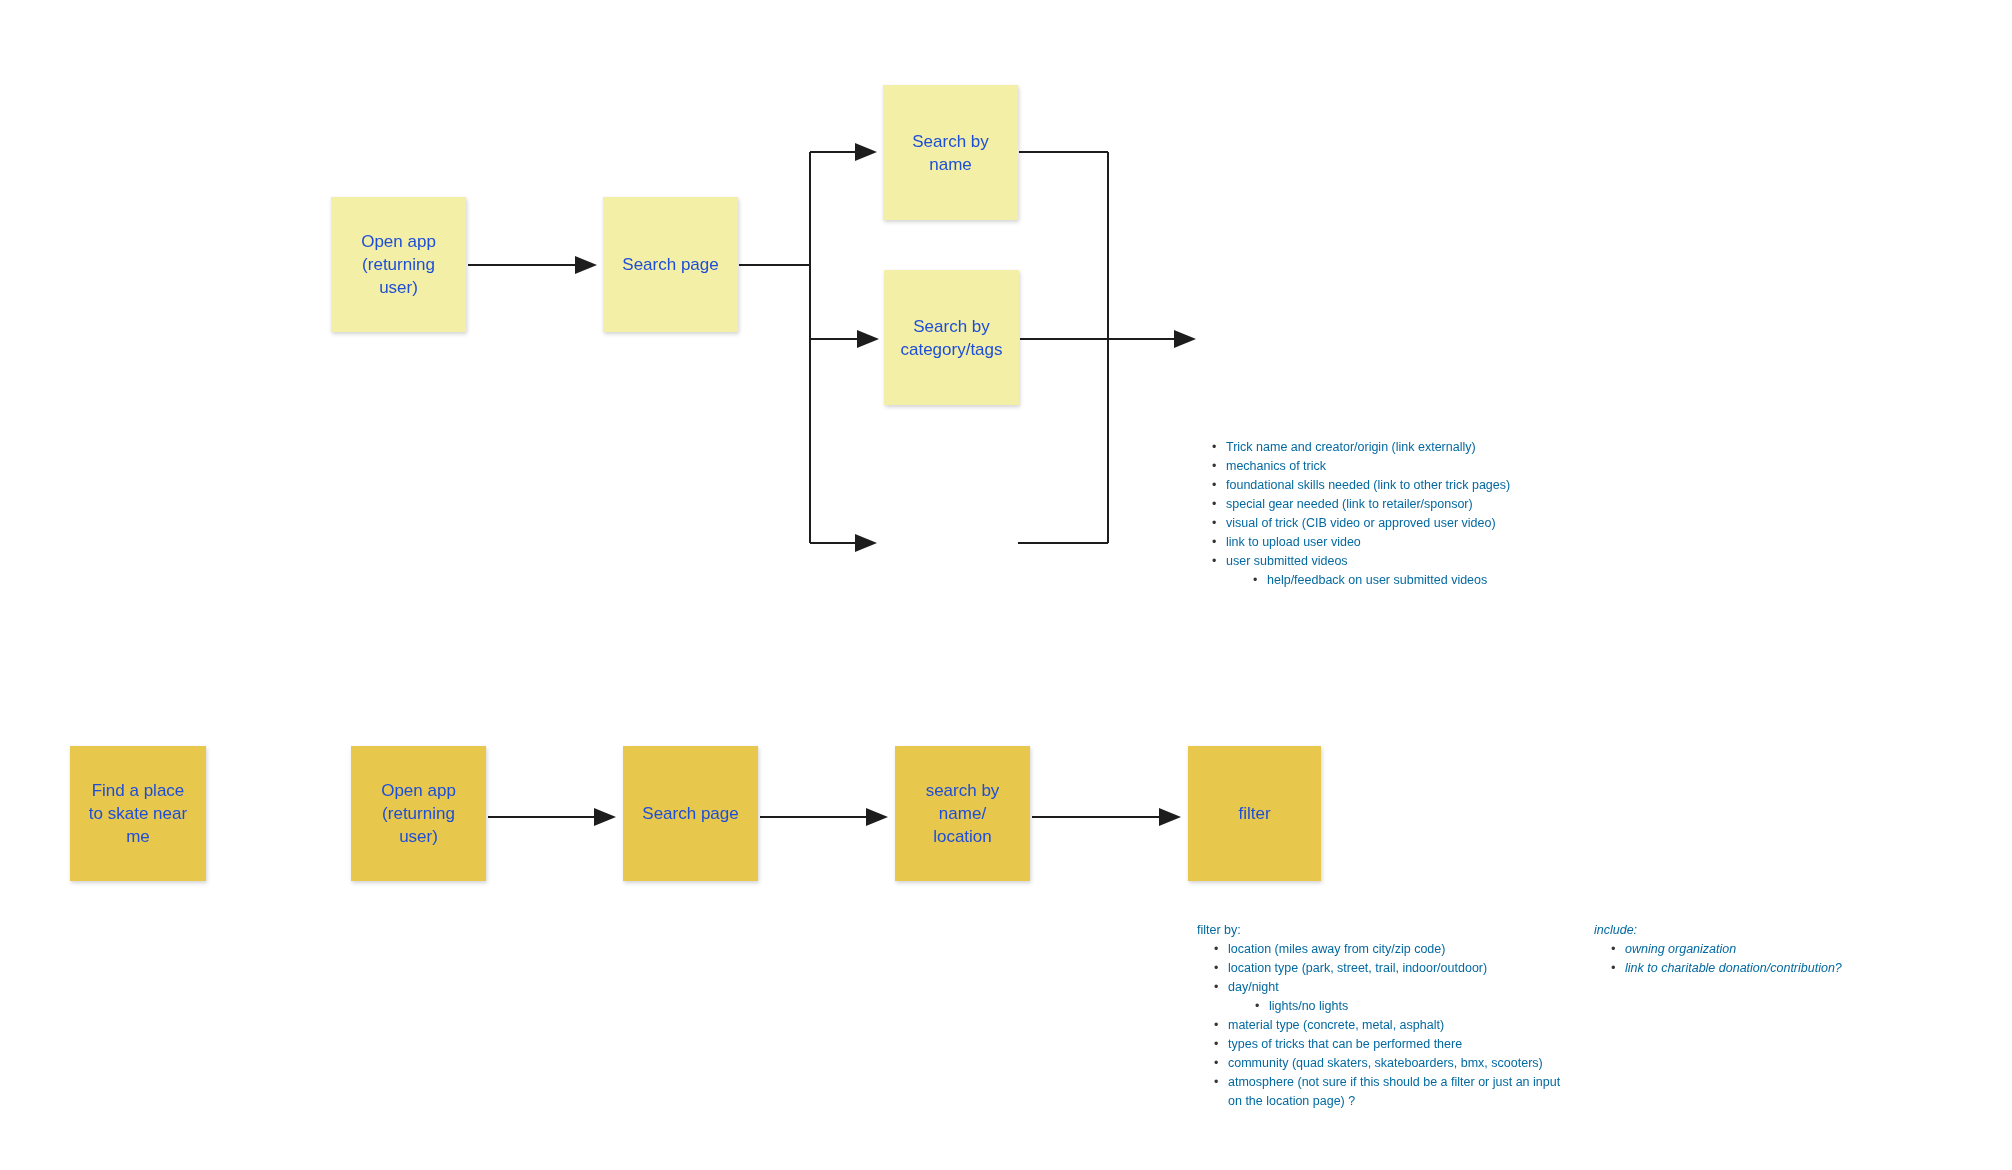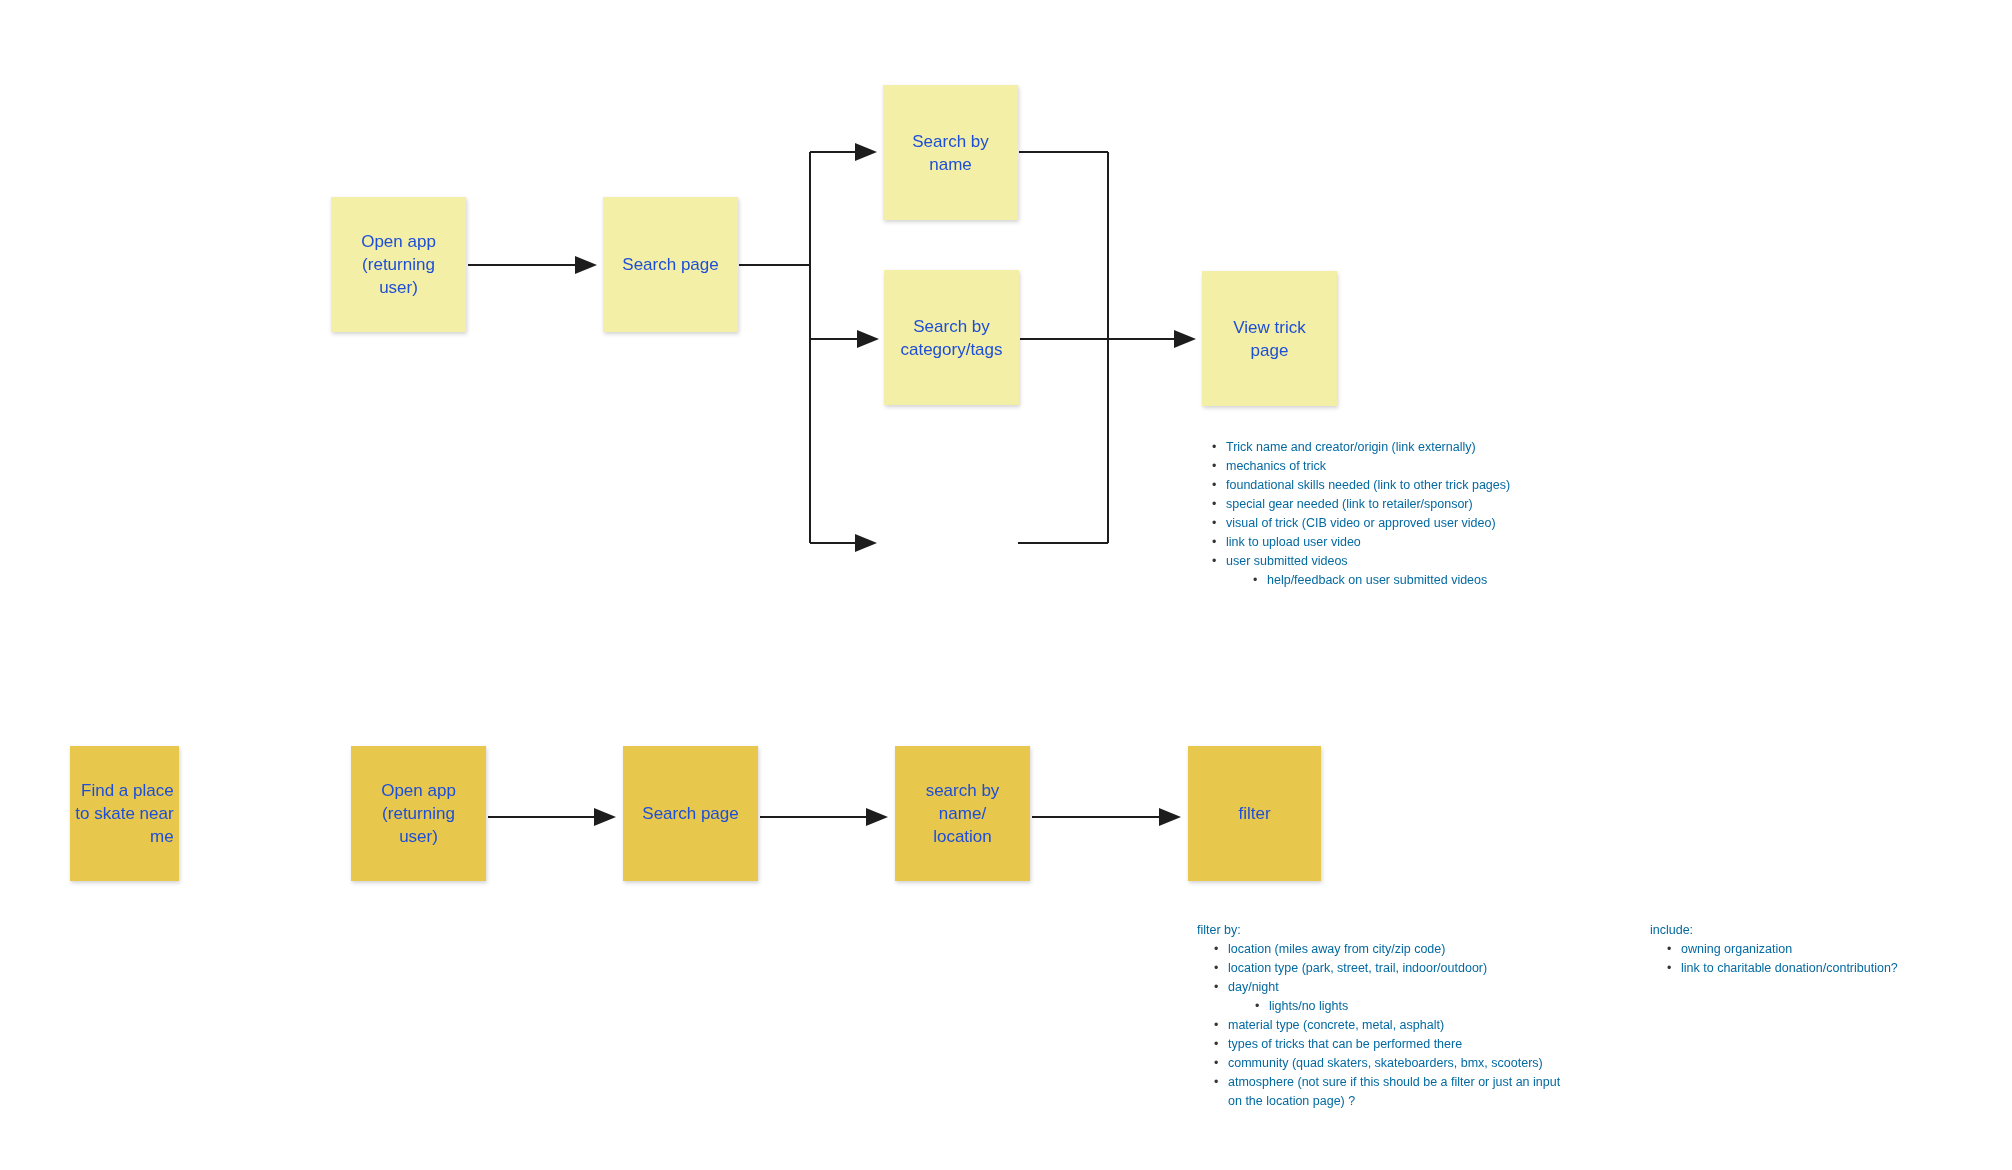--- a/index.html
+++ b/index.html
@@ -81,39 +81,35 @@
     <span class="txt">Search page</span>
   </div>
   <div class="sticky light2" style="left:883px;top:85px;">
     <span class="txt">Search by
 name</span>
   </div>
   <div class="sticky light2" style="left:884px;top:270px;">
     <span class="txt">Search by
 category/tags</span>
   </div>
-  <div class="sticky light2" style="left:1202px;top:271px;">
-    <span class="txt">View trick
-page</span>
-  </div>
 
   <div class="notes plain" style="left:1206px;top:438px;width:470px;">
     <ul>
       <li>Trick name and creator/origin (link externally)</li>
       <li>mechanics of trick</li>
       <li>foundational skills needed (link to other trick pages)</li>
       <li>special gear needed (link to retailer/sponsor)</li>
       <li>visual of trick (CIB video or approved user video)</li>
       <li>link to upload user video</li>
       <li>user submitted videos</li>
       <li class="sub">help/feedback on user submitted videos</li>
     </ul>
   </div>
 
-  <div class="sticky gold" style="left:70px;top:746px;width:109px;text-align:right;">
+  <div class="sticky gold" style="left:70px;top:746px;width:136px;">
     <span class="txt">Find a place
 to skate near
 me</span>
   </div>
   <div class="sticky gold" style="left:351px;top:746px;">
     <span class="txt">Open app
 (returning
 user)</span>
   </div>
   <div class="sticky gold" style="left:623px;top:746px;">
@@ -136,21 +132,21 @@
       <li>day/night</li>
       <li class="sub">lights/no lights</li>
       <li>material type (concrete, metal, asphalt)</li>
       <li>types of tricks that can be performed there</li>
       <li>community (quad skaters, skateboarders, bmx, scooters)</li>
       <li>atmosphere (not sure if this should be a filter or just an input
 on the location page) ?</li>
     </ul>
   </div>
 
-  <div class="notes" style="left:1650px;top:921px;width:330px;">
+  <div class="notes" style="left:1594px;top:921px;width:330px;font-style:italic;">
     <div class="hdr">include:</div>
     <ul>
       <li>owning organization</li>
       <li>link to charitable donation/contribution?</li>
     </ul>
   </div>
 
 </div>
 
 </body></html>

